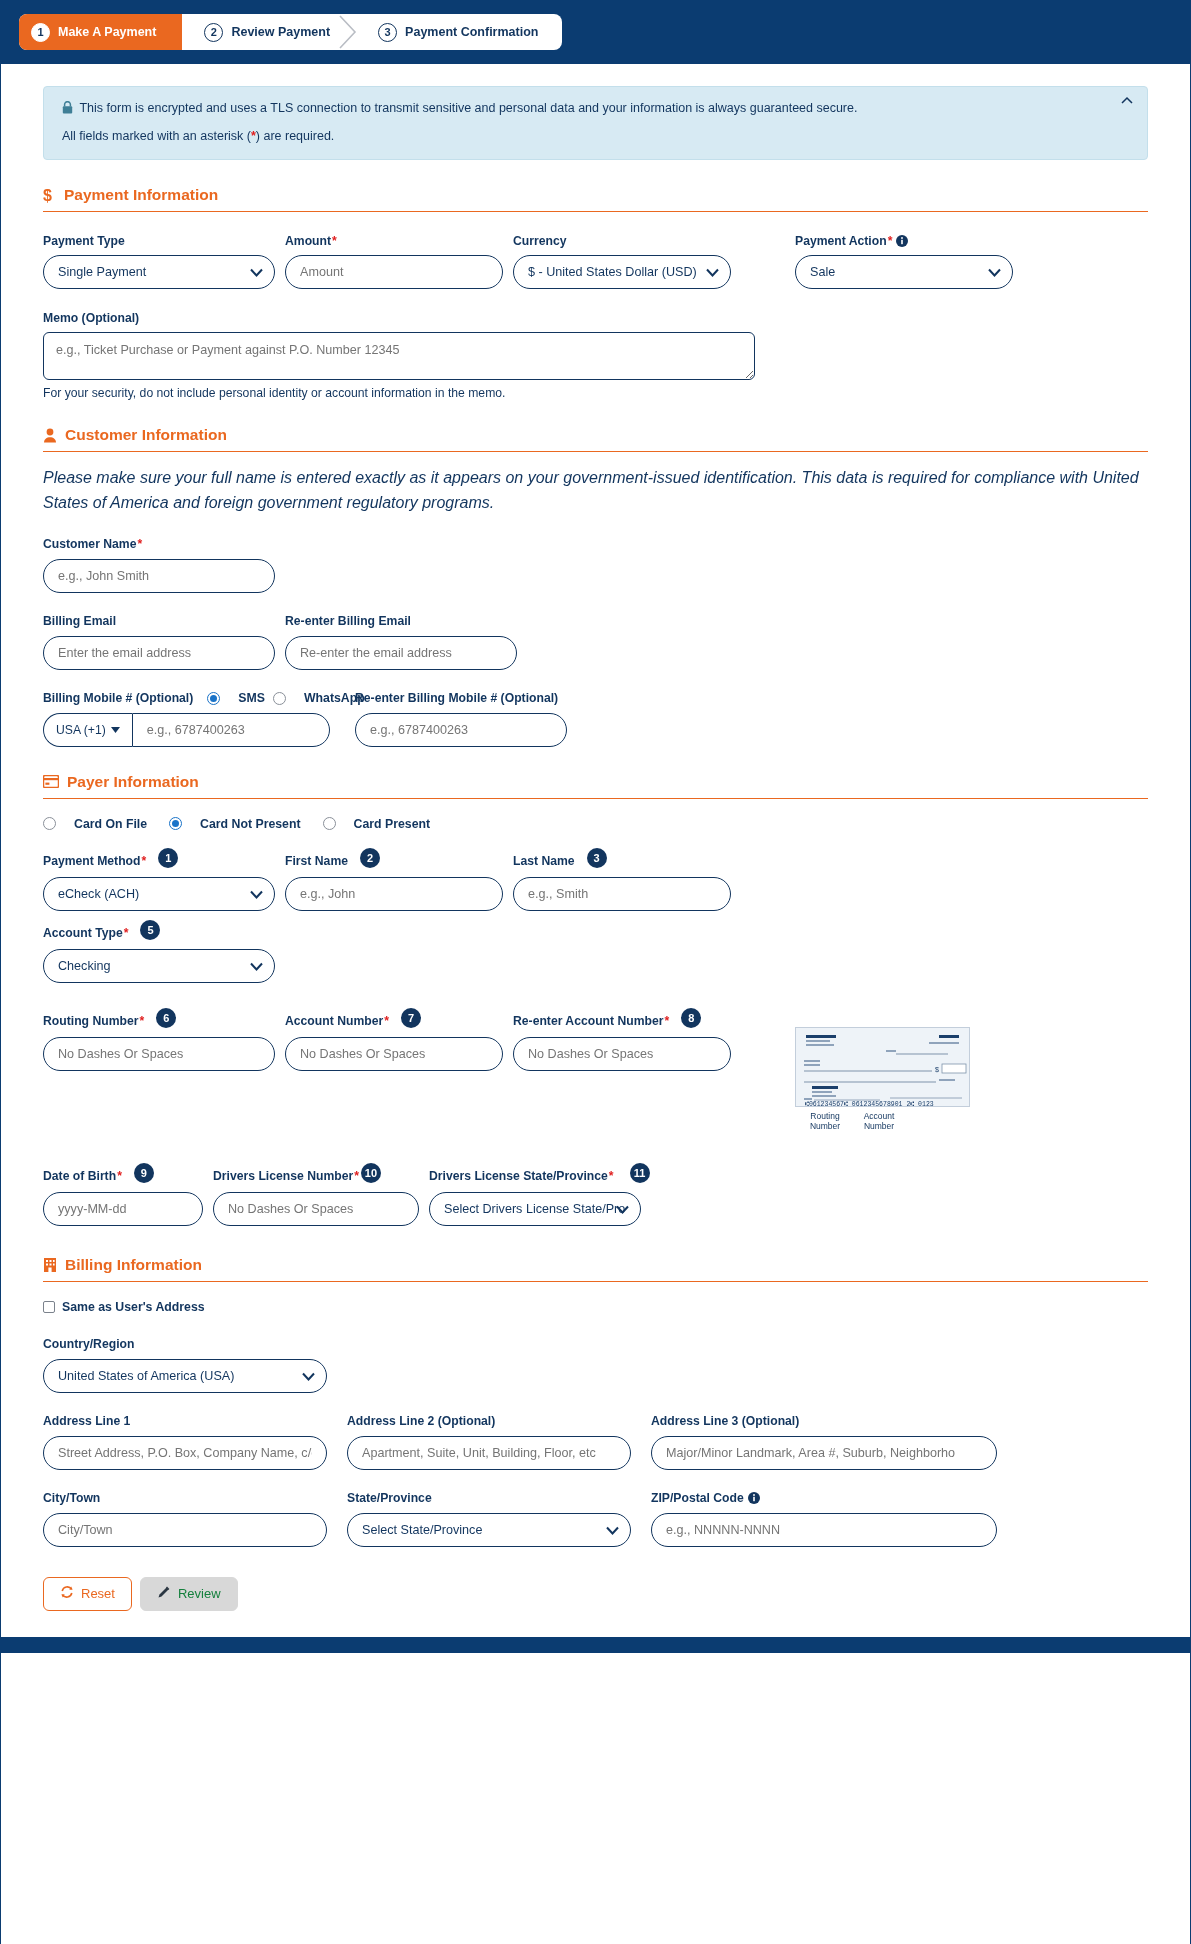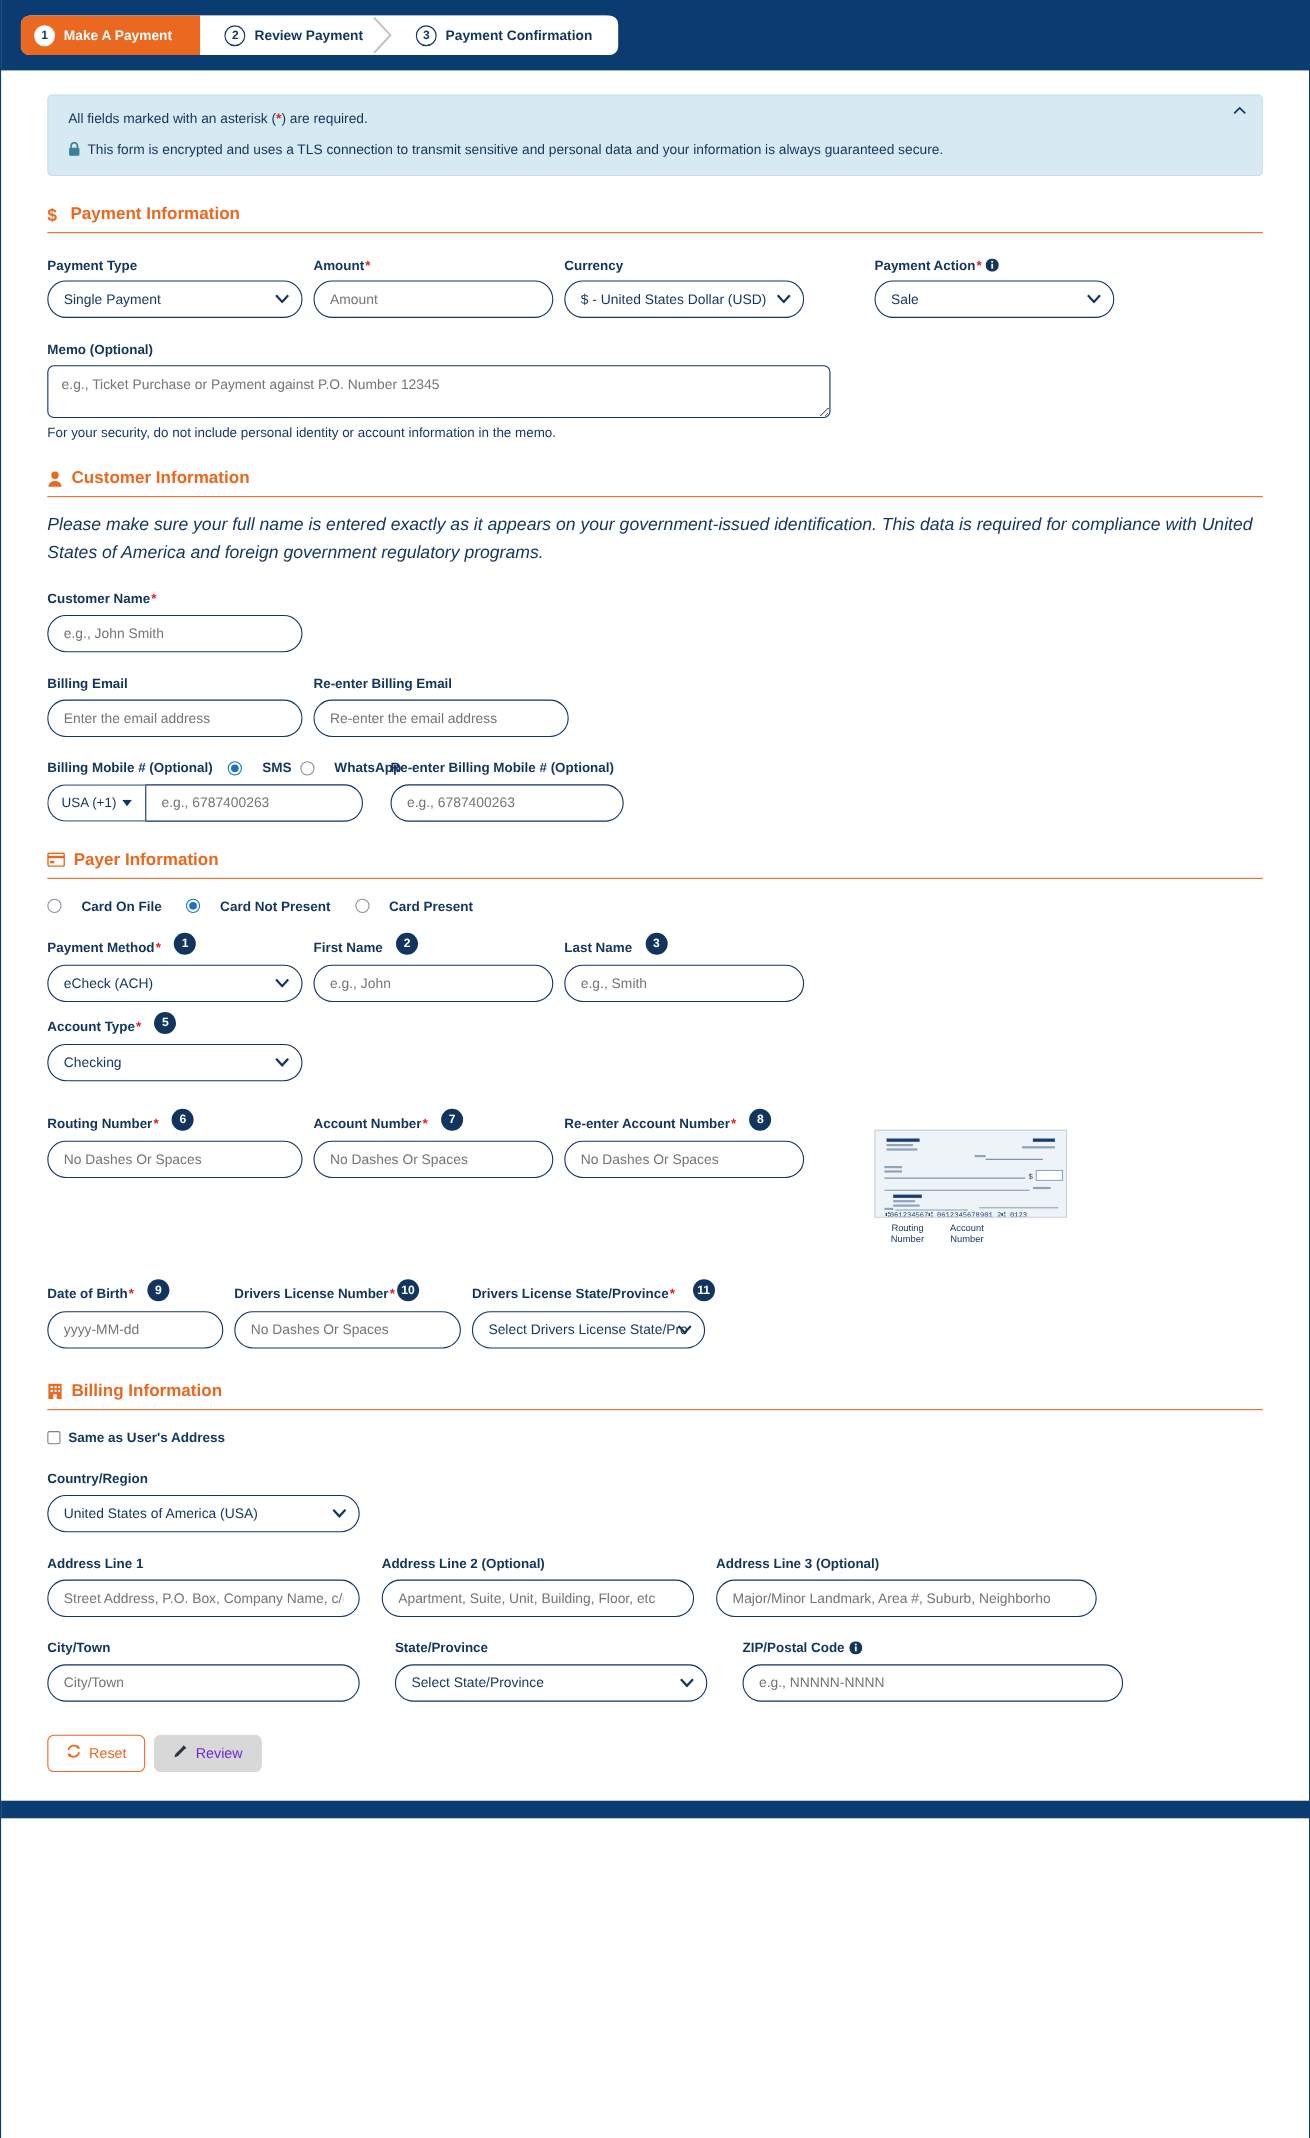--- a/index.html
+++ b/index.html
@@ -260,21 +260,21 @@
     height: 34px; padding: 0 16px;
     border-radius: 6px;
     font-size: 13px;
     font-family: "Liberation Sans", sans-serif;
     cursor: pointer;
   }
   .btn-reset {
     background: #ffffff; border: 1.4px solid #ea6820; color: #ea6820;
   }
   .btn-review {
-    background: #d8d8d8; border: 1.4px solid #d8d8d8; color: #6d28d9;
+    background: #d8d8d8; border: 1.4px solid #d8d8d8; color: #15803d;
   }
   .bottom-bar {
     margin-top: 26px;
     height: 16px;
     background: #0b3c71;
   }
   .outer-border { border-left: 1px solid #0b3c71; border-right: 1px solid #0b3c71; }
 </style>
 </head>
 <body>
@@ -312,29 +312,29 @@
     </div>
   </div>
 
   <div class="notice">
     <span class="collapse-caret">
       <svg width="16" height="16" viewBox="0 0 16 16">
           <polyline points="3,10 8,5 13,10" fill="none" stroke="#12355e" stroke-width="1.5"></polyline>
         </svg>
     </span>
     <p>
-      <span>All fields marked with an asterisk (</span><span class="req-star">*</span><span>) are required.</span>
-    </p>
-    <p>
       <span class="lock-icon">
         <svg width="11" height="13" viewBox="0 0 11 13" style="vertical-align:-2px">
           <path d="M2.6 5.5V3.6a2.9 2.9 0 1 1 5.8 0v1.9" fill="none" stroke="#3f7f96" stroke-width="1.5"></path>
           <rect x="0.8" y="5.3" width="9.4" height="7.2" rx="1" fill="#3f7f96"></rect>
         </svg>
       </span><span>This form is encrypted and uses a TLS connection to transmit sensitive and personal data and your information is always guaranteed secure.</span>
+    </p>
+    <p>
+      <span>All fields marked with an asterisk (</span><span class="req-star">*</span><span>) are required.</span>
     </p>
   </div>
 
   <div class="section">
     <div class="sec-head">
       <span class="sec-icon">
         <svg width="13" height="17" viewBox="0 0 13 17">
             <text x="0" y="14" font-size="16" font-weight="bold" fill="#ea6820" font-family="Liberation Sans, sans-serif">$</text>
           </svg>
       </span>
@@ -686,21 +686,21 @@
       <div class="field" style="width:284px;">
         <div class="lbl">Address Line 2 (Optional)</div>
         <input class="ctl" placeholder="Apartment, Suite, Unit, Building, Floor, etc" style="">
       </div>
       <div class="field" style="width:346px;">
         <div class="lbl">Address Line 3 (Optional)</div>
         <input class="ctl" placeholder="Major/Minor Landmark, Area #, Suburb, Neighborho" style="">
       </div>
     </div>
 
-    <div class="row" style="gap:32px;">
+    <div class="row" style="gap:20px;">
       <div class="field" style="width:284px;">
         <div class="lbl">City/Town</div>
         <input class="ctl" placeholder="City/Town" style="">
       </div>
       <div class="field" style="width:284px;">
         <div class="lbl">State/Province</div>
         <div class="sel">
           <div class="ctl">Select State/Province</div>
           <span class="caret">
             <svg width="13" height="9" viewBox="0 0 13 9">

